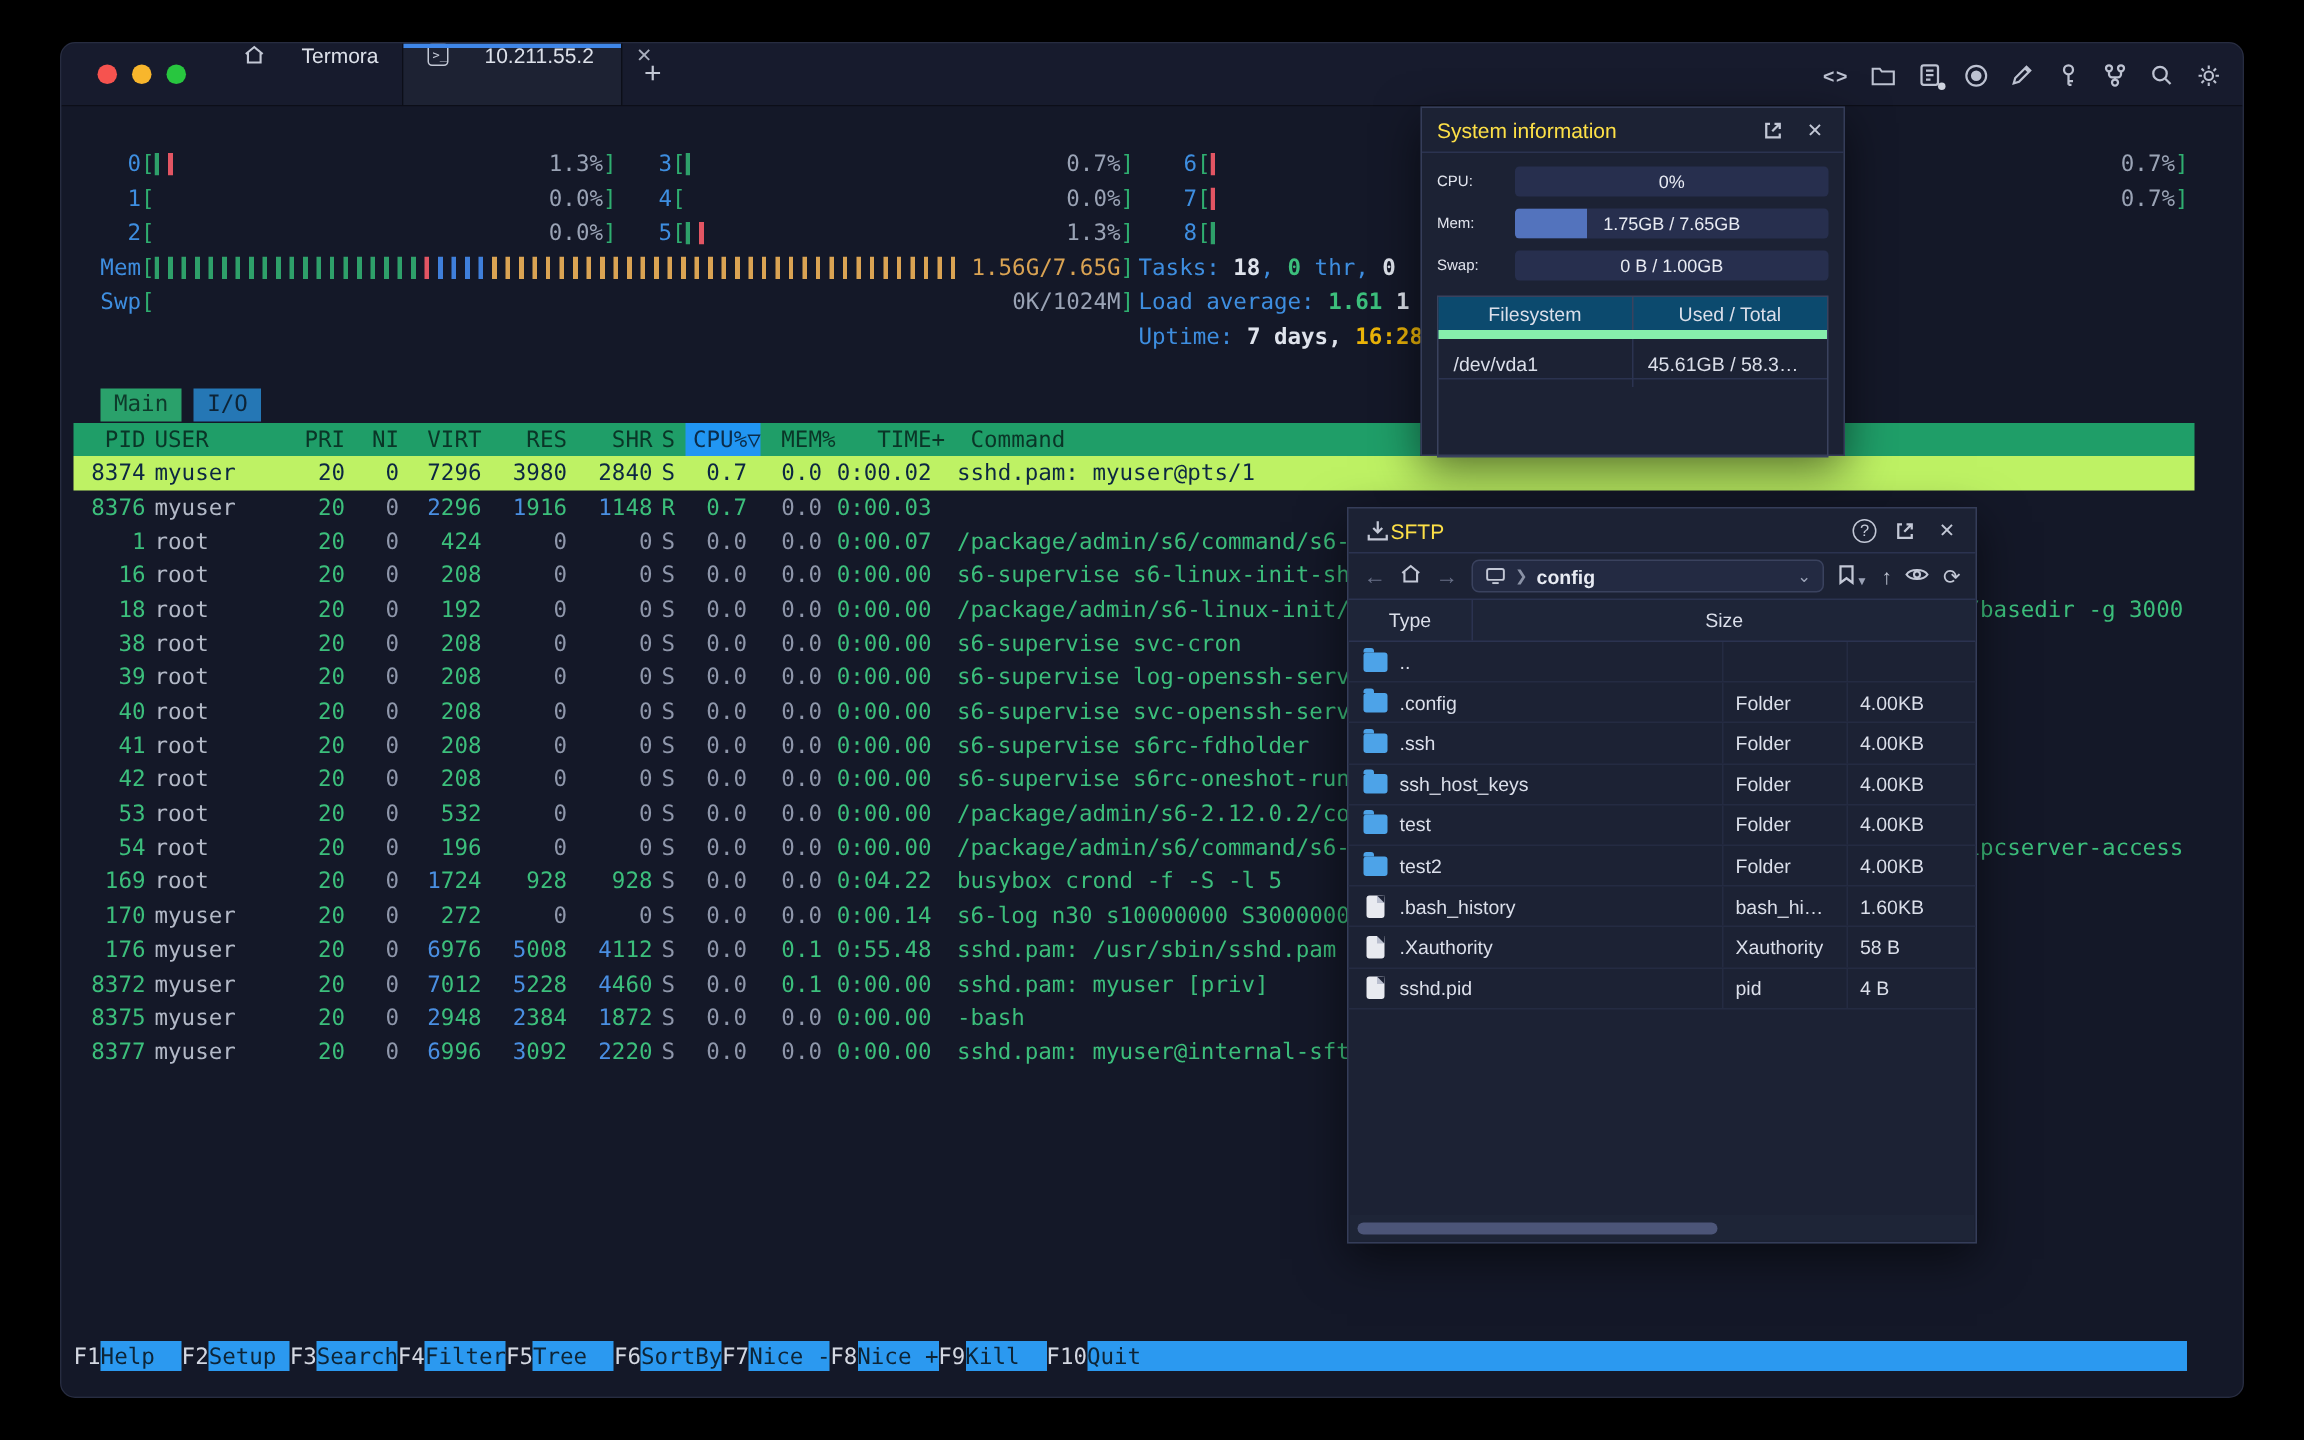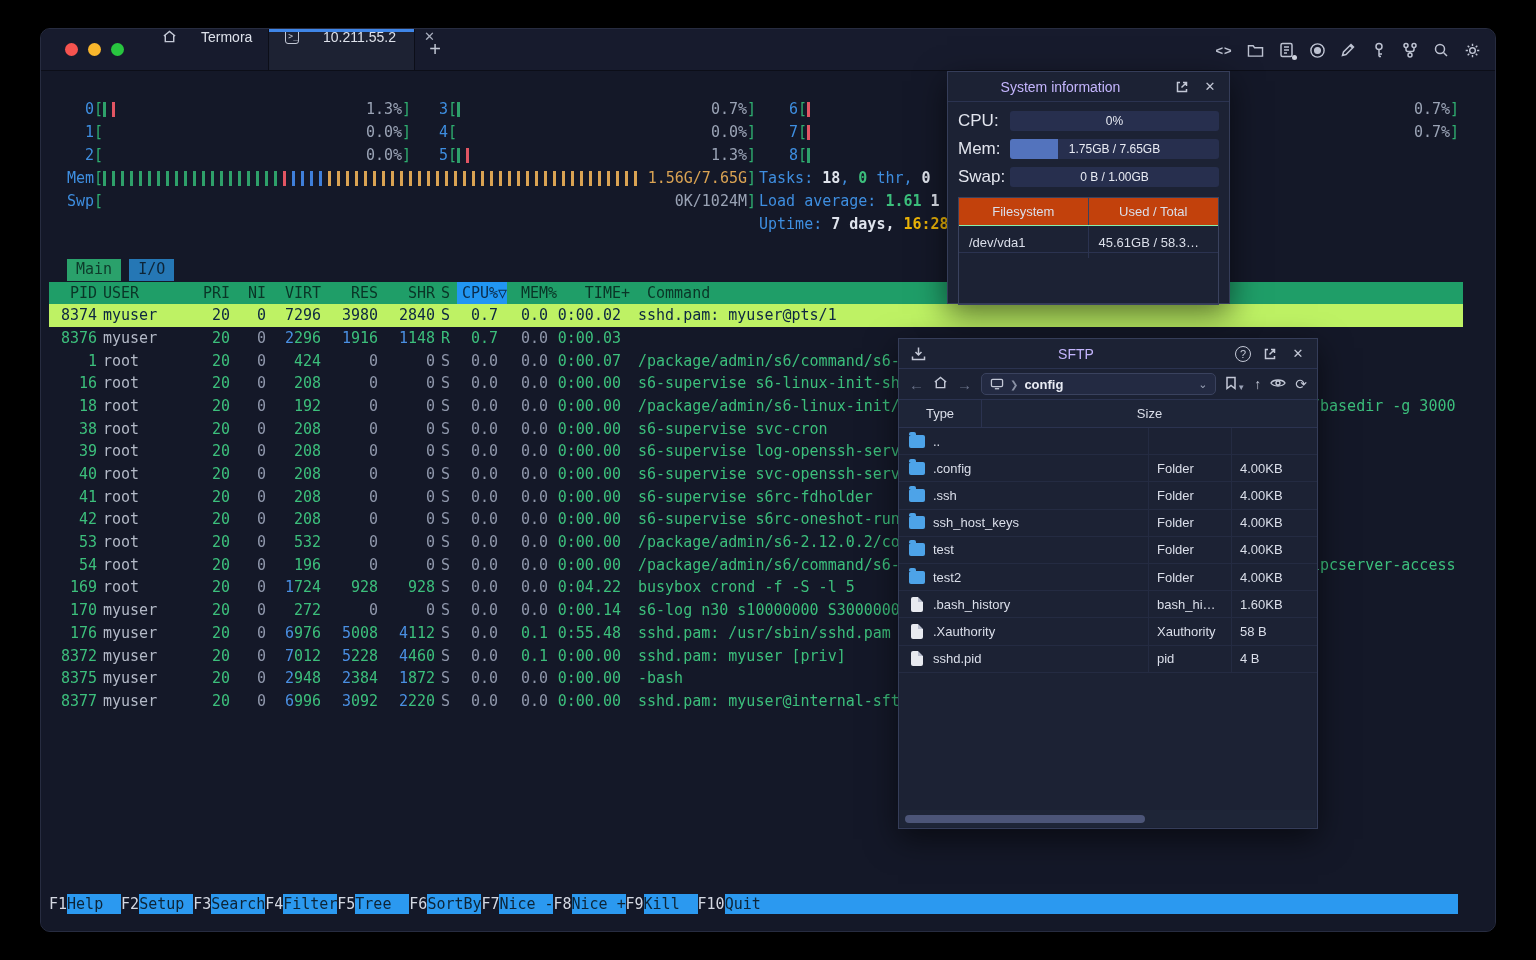--- a/index.html
+++ b/index.html
@@ -81,35 +81,35 @@
   .fbar { display:flex; height:20px; line-height:20px; font-size:15px; }
   .fkey { color:#d4d8e2; }
   .flabel { background:#2b99f0; color:#0d2436; width:54px; overflow:hidden; white-space:pre; }
   .flabel.last { flex:1; }
 
   
   .panel { position:absolute; background:#1c2234; border:1px solid #353d59;
            box-shadow:0 10px 30px rgba(0,0,0,.55); color:#dbdfea; font-size:13px; z-index:5; }
   .ptitle { display:flex; align-items:center; height:30px; border-bottom:1px solid #2b3350;
             padding:0 10px; }
-  .ptitle .ttl { flex:1; text-align:center; font-size:14px; color:#c4b5fd; }
+  .ptitle .ttl { flex:1; text-align:left; font-size:14px; color:#fde047; }
   .picon { width:18px; height:18px; display:flex; align-items:center; justify-content:center;
            color:#c3c8d6; margin-left:10px; font-size:13px; }
   .picon svg { stroke:#c3c8d6; fill:none; stroke-width:1.5; }
 
   
   .si-row { display:flex; align-items:center; height:28px; padding:0 10px; }
-  .si-label { width:52px; color:#e2e5ee; font-size:17px; }
+  .si-label { width:52px; color:#e2e5ee; font-size:10px; }
   .si-bar { flex:1; height:20px; background:#272f4e; border-radius:3px; position:relative;
             overflow:hidden; }
   .si-fill { position:absolute; left:0; top:0; bottom:0; background:#5373bd; }
   .si-bartext { position:absolute; inset:0; display:flex; align-items:center;
                 justify-content:center; font-size:12px; color:#e8ebf3; }
   .si-table { margin:6px 10px 0 10px; border:1px solid #3a425e; height:108px; }
-  .si-thead { display:flex; height:28px; background:#c2410c; border-bottom:1px solid #86efac; }
+  .si-thead { display:flex; height:28px; background:#0c4a6e; border-bottom:6px solid #86efac; }
   .si-th { display:flex; align-items:center; justify-content:center; font-size:13px; }
   .si-th:first-child { width:50%; border-right:1px solid #3a425e; }
   .si-th:last-child { width:50%; }
   .si-trow { display:flex; height:27px; border-bottom:1px solid #2b3350; }
   .si-td { display:flex; align-items:center; padding:16px 10px; font-size:13px; }
   .si-td:first-child { width:50%; border-right:1px solid #2b3350; }
 
   
   .sf-toolbar { display:flex; align-items:center; height:31px; padding:0 10px; gap:9px;
                 border-bottom:1px solid #2b3350; }

